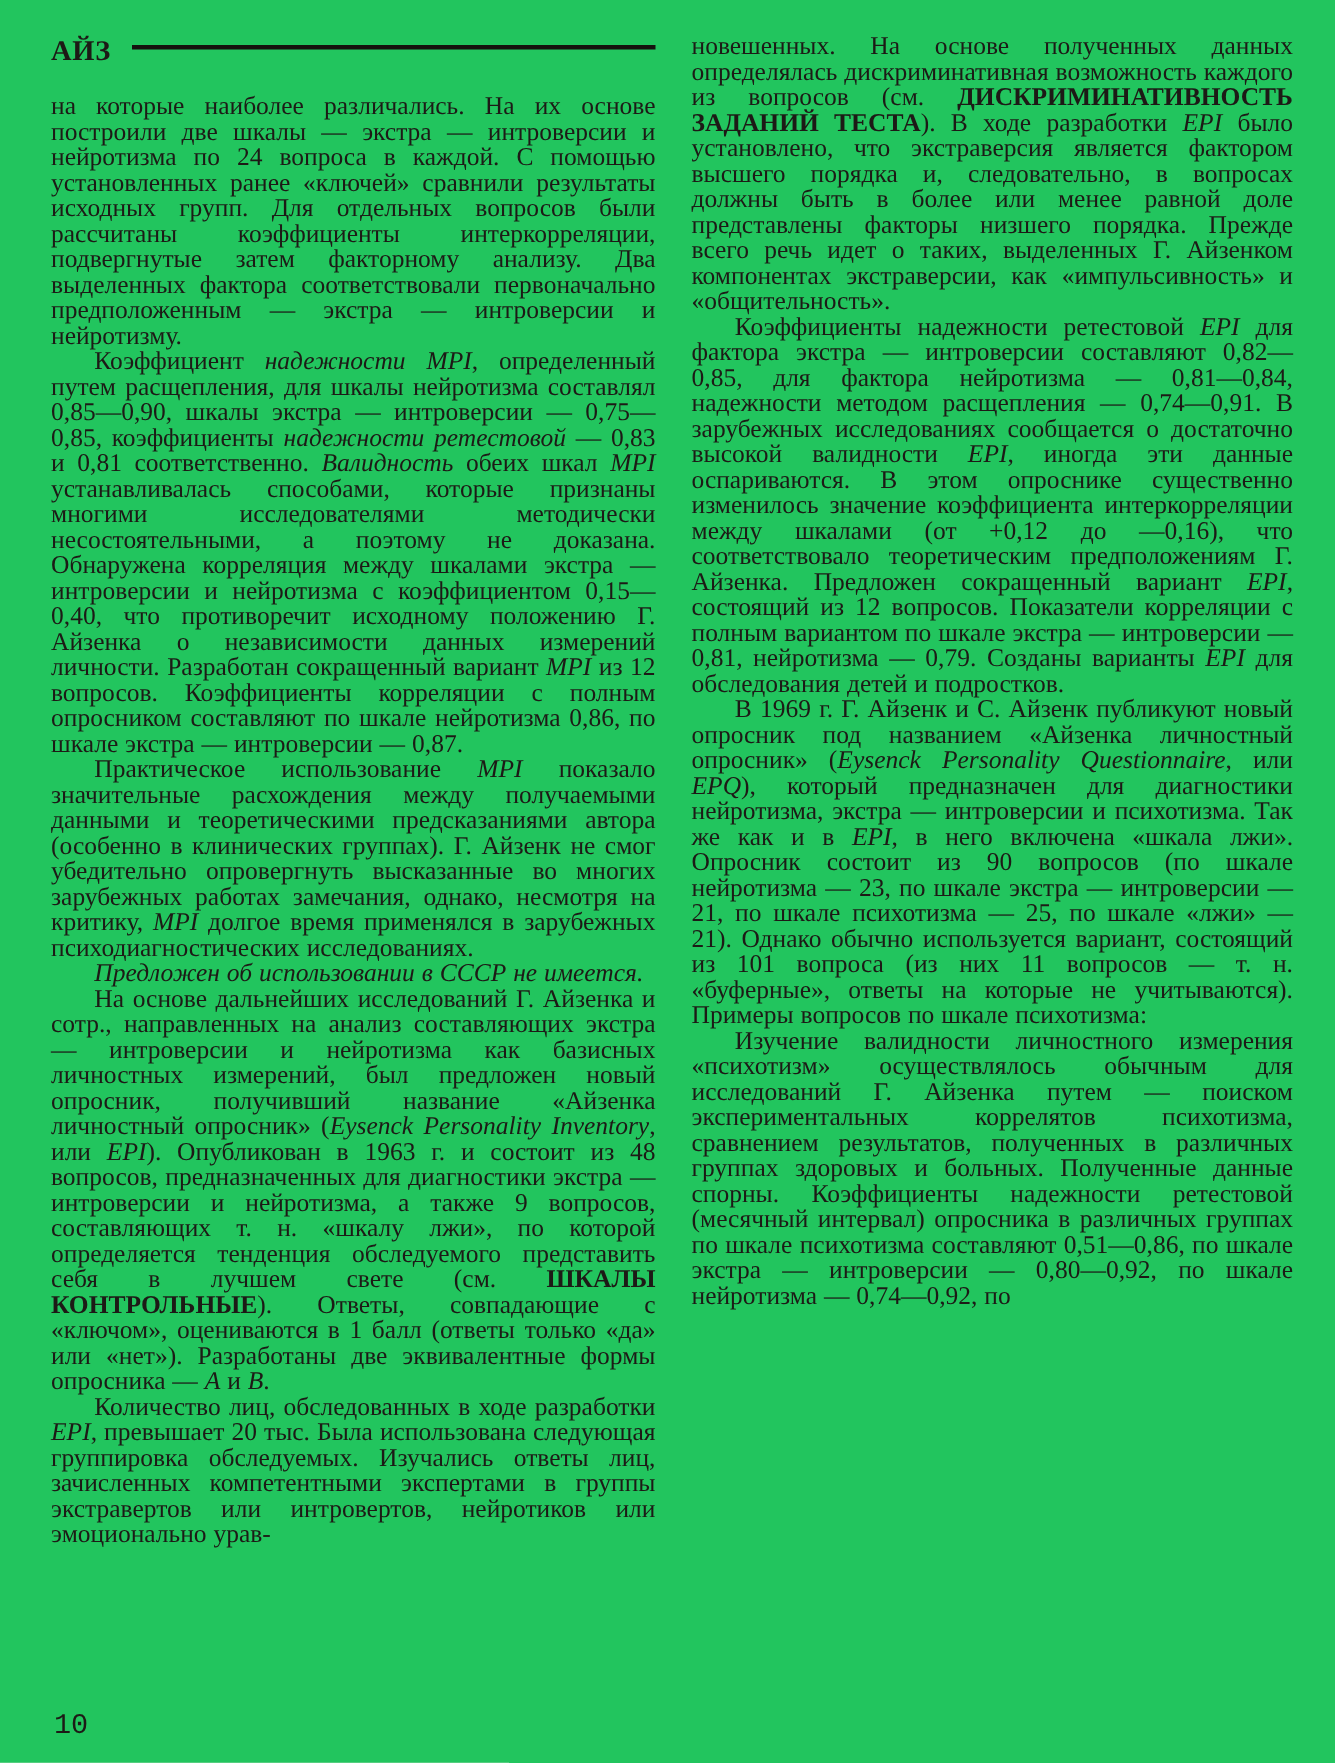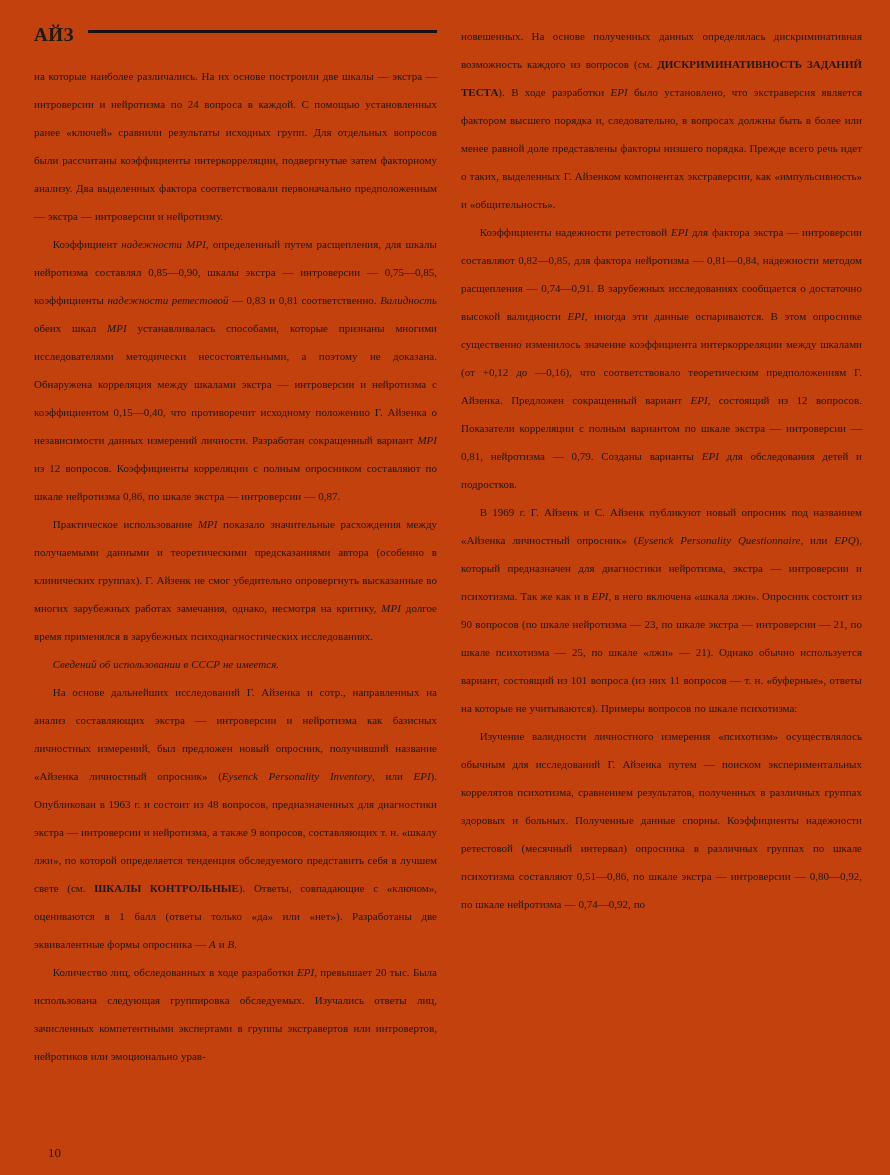--- a/index.html
+++ b/index.html
@@ -1,60 +1,61 @@
 <!DOCTYPE html>
 <html lang="ru"><head>
 <meta charset="utf-8">
 <style>
   html,body{margin:0;padding:0;}
   body{background:#efece5;}
   .page{
     width:890px;height:1175px;
-    background:#c2410c;
+    background:#22c55e;
     position:relative;
     overflow:hidden;
     font-family:"Liberation Serif", serif;
     color:#1d1a16;
   }
   .col{position:absolute;top:0;}
   .col-left{left:34px;top:24px;width:403px;}
   .col-right{left:461px;top:22px;width:401px;}
   .headword-row{display:flex;align-items:flex-start;margin-bottom:10px;height:28px;}
   .headword{font-weight:bold;font-size:19px;letter-spacing:0.5px;line-height:22px;}
   .rule{flex:1;height:3px;background:#15120e;margin-left:14px;margin-top:6px;}
   p.para{
     margin:0;
     text-align:justify;
-    font-size:11px;
-    line-height:28px;
+    font-size:17px;
+    line-height:17px;
     word-spacing:0.02em;
   }
   p.indent{text-indent:1.7em;}
   .it{font-style:italic;}
   .bd{font-weight:bold;}
   .pageno{
-    position:absolute;left:48px;bottom:14px;
-    font-size:13px;
+    position:absolute;left:36px;bottom:14px;
+    font-size:19px;
+    font-family:Liberation Mono, monospace;
   }
 </style>
 </head>
 <body>
 
 <div class="page">
 
   <div class="col col-left">
     <div class="headword-row">
       <span class="headword">АЙЗ</span>
       <span class="rule"></span>
     </div>
     <div>
         <p class="para"><span>на которые наиболее различались.  На их основе построили две  шкалы — экстра — интроверсии и нейротизма  по 24 вопроса  в каждой.  С помощью установленных ранее «ключей» сравнили результаты исходных групп. Для отдельных вопросов были рассчитаны коэффициенты интеркорреляции, подвергнутые затем факторному анализу. Два выделенных фактора соответствовали первоначально предположенным — экстра — интроверсии и нейротизму.</span></p>
         <p class="para indent"><span>Коэффициент </span><span class="it">надежности</span><span> </span><span class="it">MPI</span><span>, определенный путем расщепления, для шкалы нейротизма составлял 0,85—0,90, шкалы экстра — интроверсии — 0,75—0,85, коэффициенты </span><span class="it">надежности ретестовой</span><span> — 0,83 и 0,81 соответственно. </span><span class="it">Валидность</span><span> обеих шкал </span><span class="it">MPI</span><span> устанавливалась способами, которые признаны многими исследователями методически несостоятельными, а поэтому не доказана. Обнаружена корреляция между шкалами экстра — интроверсии и нейротизма с коэффициентом 0,15—0,40, что противоречит исходному положению Г. Айзенка о независимости данных измерений личности. Разработан сокращенный вариант </span><span class="it">MPI</span><span> из 12 вопросов. Коэффициенты корреляции с полным опросником составляют по шкале нейротизма 0,86, по шкале экстра — интроверсии — 0,87.</span></p>
         <p class="para indent"><span>Практическое использование </span><span class="it">MPI</span><span> показало значительные расхождения между получаемыми данными и теоретическими предсказаниями автора (особенно в клинических группах). Г. Айзенк не смог убедительно опровергнуть высказанные во многих зарубежных работах замечания, однако, несмотря на критику, </span><span class="it">MPI</span><span> долгое время применялся в зарубежных психодиагностических исследованиях.</span></p>
-        <p class="para indent"><span class="it">Сведений об использовании в СССР не имеется.</span></p>
+        <p class="para indent"><span class="it">Предложен об использовании в СССР не имеется.</span></p>
         <p class="para indent"><span>На основе дальнейших исследований Г. Айзенка и сотр., направленных на анализ составляющих экстра — интроверсии и нейротизма как базисных личностных измерений, был предложен новый опросник, получивший название «Айзенка личностный опросник» (</span><span class="it">Eysenck Personality Inventory</span><span>, или </span><span class="it">EPI</span><span>). Опубликован в 1963 г. и состоит из 48 вопросов, предназначенных для диагностики экстра — интроверсии и нейротизма, а также 9 вопросов, составляющих т. н. «шкалу лжи», по которой определяется тенденция обследуемого представить себя в лучшем свете (см. </span><span class="bd">ШКАЛЫ КОНТРОЛЬНЫЕ</span><span>). Ответы, совпадающие с «ключом», оцениваются в 1 балл (ответы только «да» или «нет»). Разработаны две эквивалентные формы опросника — </span><span class="it">A</span><span> и </span><span class="it">B</span><span>.</span></p>
         <p class="para indent"><span>Количество лиц, обследованных в ходе разработки </span><span class="it">EPI</span><span>, превышает 20 тыс. Была использована следующая группировка обследуемых. Изучались ответы лиц, зачисленных компетентными экспертами в группы экстравертов или интровертов, нейротиков или эмоционально урав-</span></p>
       </div>
   </div>
 
   <div class="col col-right">
     <div>
         <p class="para"><span>новешенных. На основе полученных данных определялась дискриминативная возможность каждого из вопросов (см. </span><span class="bd">ДИСКРИМИНАТИВНОСТЬ ЗАДАНИЙ ТЕСТА</span><span>). В ходе разработки </span><span class="it">EPI</span><span> было установлено, что экстраверсия является фактором высшего порядка и, следовательно, в вопросах должны быть в более или менее равной доле представлены факторы низшего порядка. Прежде всего речь идет о таких, выделенных Г. Айзенком компонентах экстраверсии, как «импульсивность» и «общительность».</span></p>
         <p class="para indent"><span>Коэффициенты надежности ретестовой </span><span class="it">EPI</span><span> для фактора экстра — интроверсии составляют 0,82—0,85, для фактора нейротизма — 0,81—0,84, надежности методом расщепления — 0,74—0,91. В зарубежных исследованиях сообщается о достаточно высокой валидности </span><span class="it">EPI</span><span>, иногда эти данные оспариваются. В этом опроснике существенно изменилось значение коэффициента интеркорреляции между шкалами (от +0,12 до —0,16), что соответствовало теоретическим предположениям Г. Айзенка. Предложен сокращенный вариант </span><span class="it">EPI</span><span>, состоящий из 12 вопросов. Показатели корреляции с полным вариантом по шкале экстра — интроверсии — 0,81, нейротизма — 0,79. Созданы варианты </span><span class="it">EPI</span><span> для обследования детей и подростков.</span></p>
         <p class="para indent"><span>В 1969 г. Г. Айзенк и С. Айзенк публикуют новый опросник под названием «Айзенка личностный опросник» (</span><span class="it">Eysenck Personality Questionnaire</span><span>, или </span><span class="it">EPQ</span><span>), который предназначен для диагностики нейротизма, экстра — интроверсии и психотизма. Так же как и в </span><span class="it">EPI</span><span>, в него включена «шкала лжи». Опросник состоит из 90 вопросов (по шкале нейротизма — 23, по шкале экстра — интроверсии — 21, по шкале психотизма — 25, по шкале «лжи» — 21). Однако обычно используется вариант, состоящий из 101 вопроса (из них 11 вопросов — т. н. «буферные», ответы на которые не учитываются). Примеры вопросов по шкале психотизма:</span></p>

